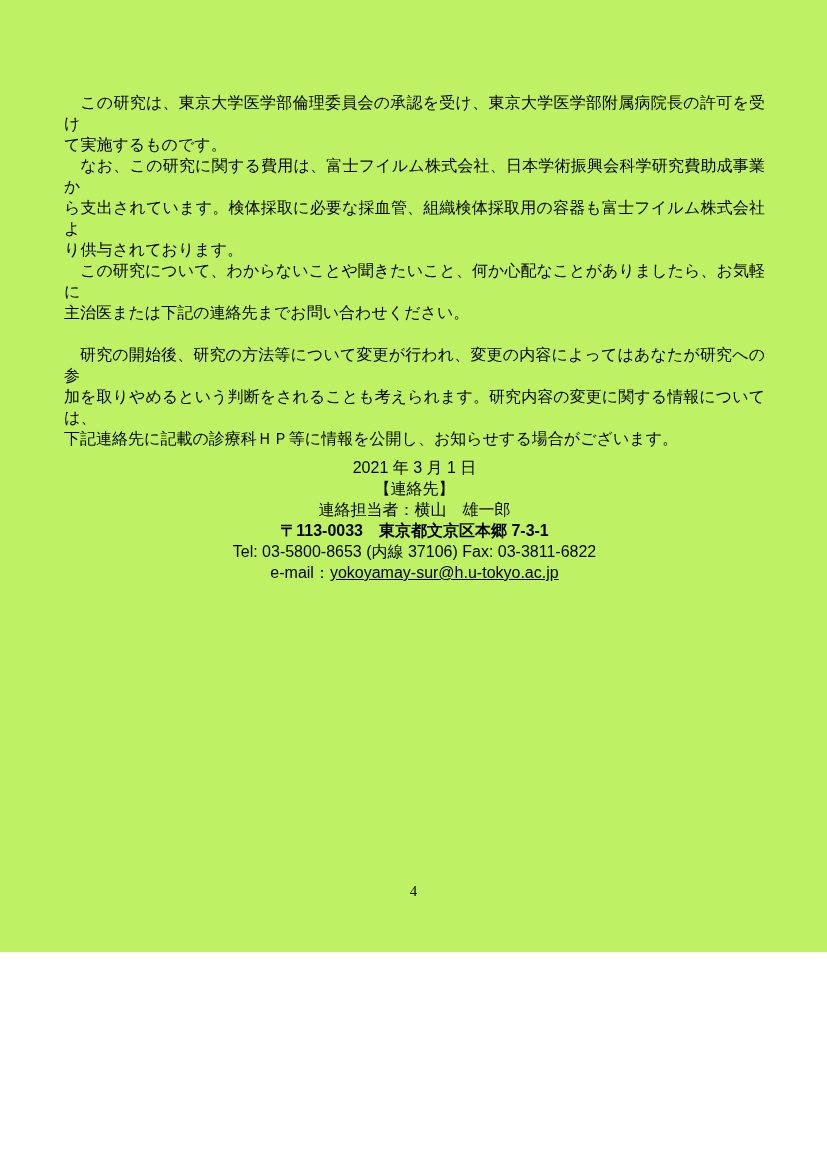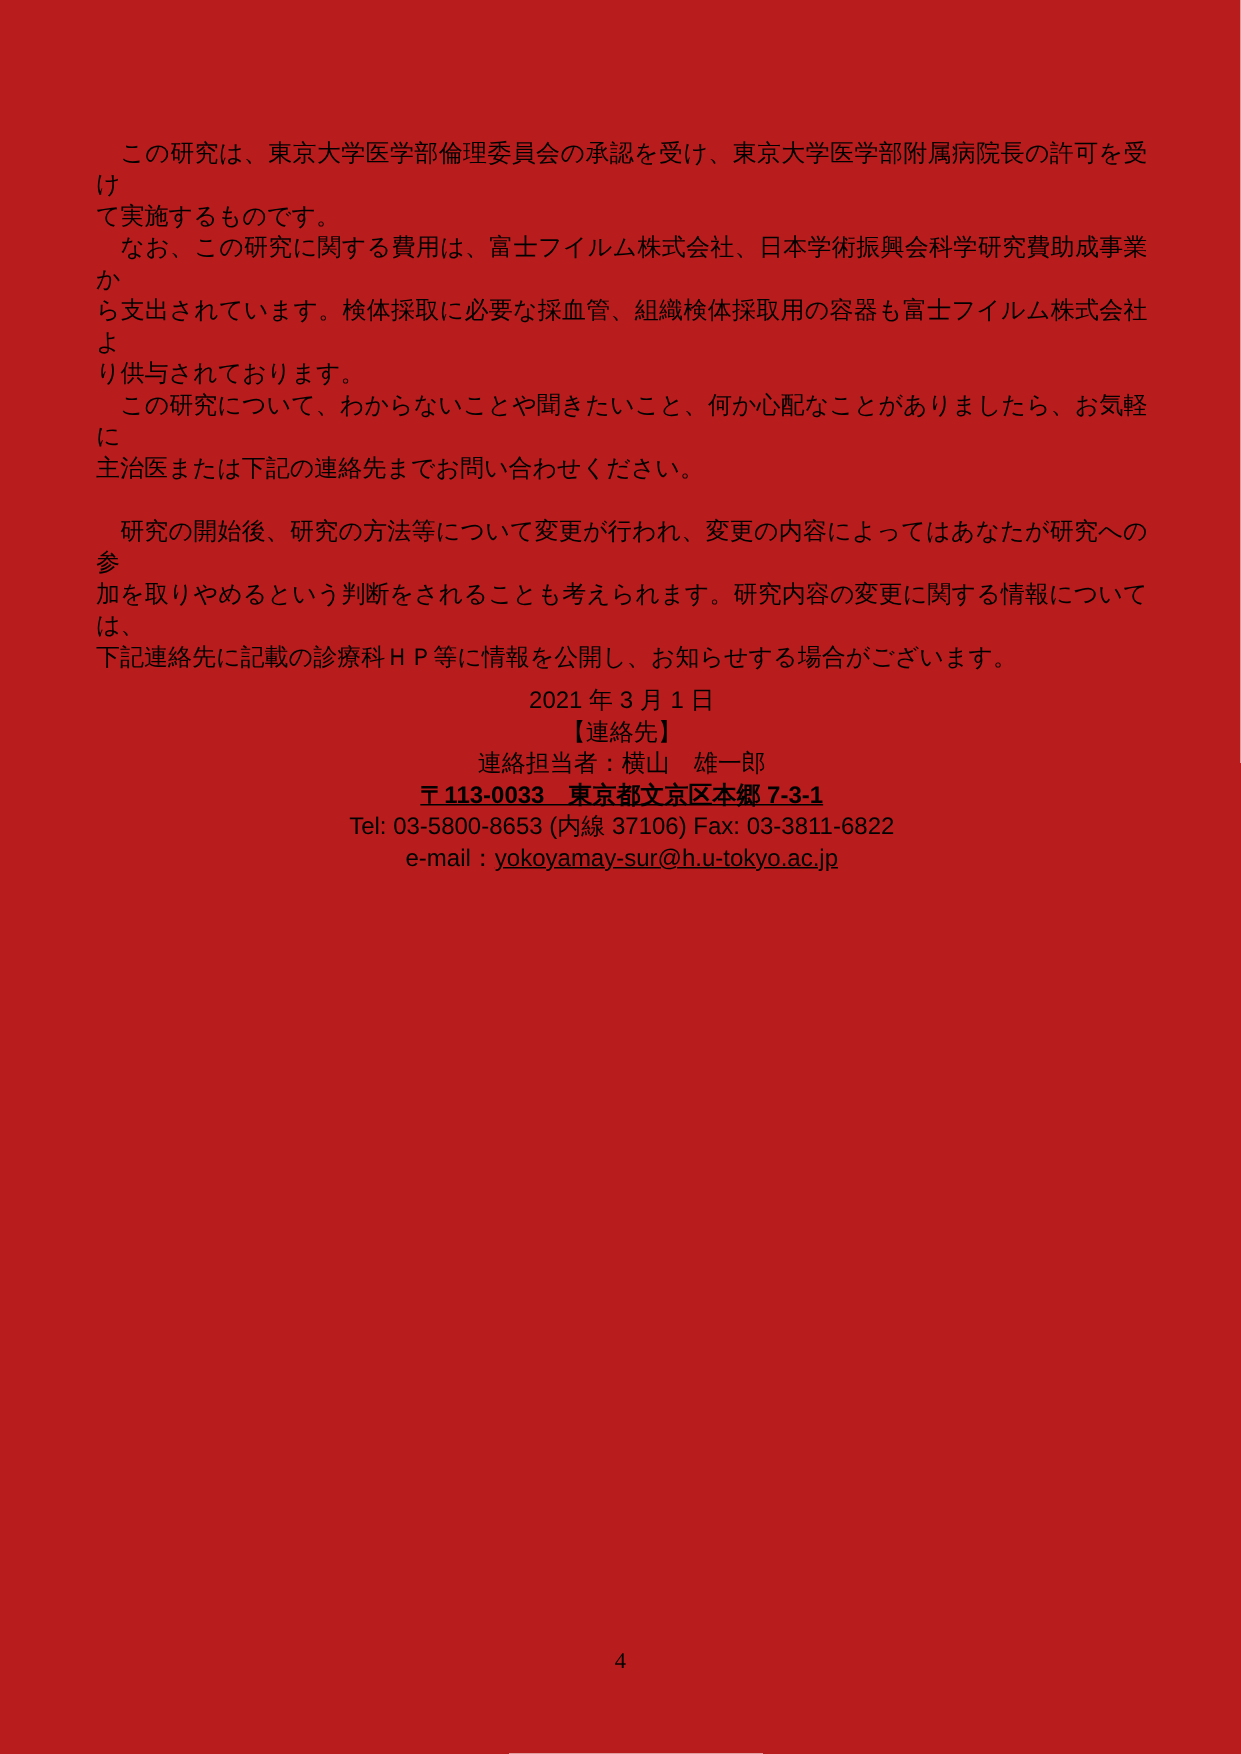--- a/index.html
+++ b/index.html
@@ -3,23 +3,23 @@
 <meta charset="utf-8">
 <style>
   html, body {
     margin: 0;
     padding: 0;
     background: #ffffff;
   }
   .page {
     position: relative;
     width: 827px;
-    height: 1169px;
+    height: 952px;
     margin: 0 auto;
-    background: #b91c1c;
+    background: #bef264;
     color: #000000;
     font-family: "Liberation Sans", "DejaVu Sans", sans-serif;
     font-size: 16px;
     line-height: 21px;
     overflow: hidden;
   }
   .content {
     position: absolute;
     top: 92px;
     left: 64px;
@@ -36,21 +36,20 @@
   }
   .contact {
     margin-top: 8px;
     text-align: center;
   }
   .contact .line {
     white-space: pre;
   }
   .contact .bold {
     font-weight: 700;
-    text-decoration: underline;
   }
   .email-link {
     text-decoration: underline;
     color: #000000;
     cursor: pointer;
   }
   .page-number {
     position: absolute;
     left: 0;
     right: 0;

